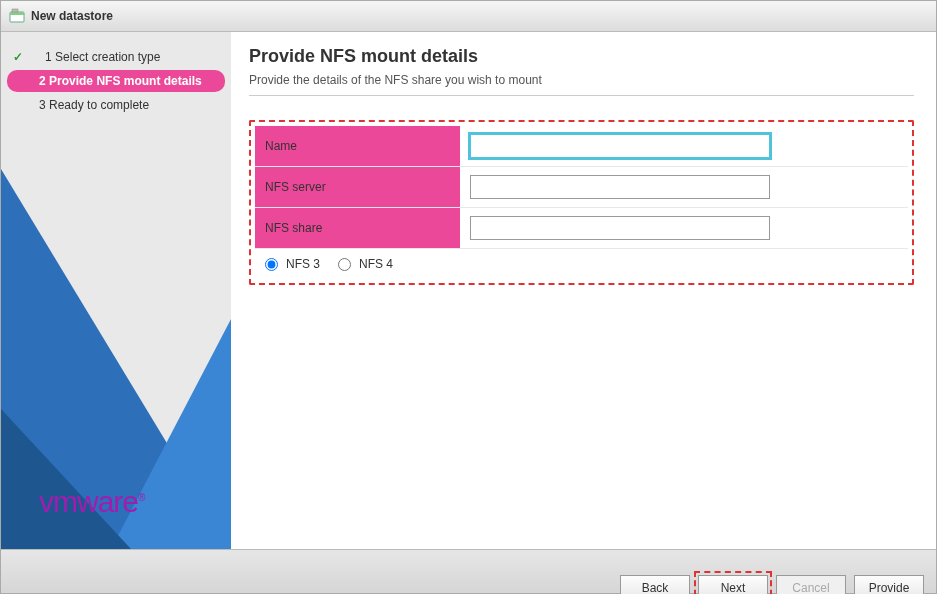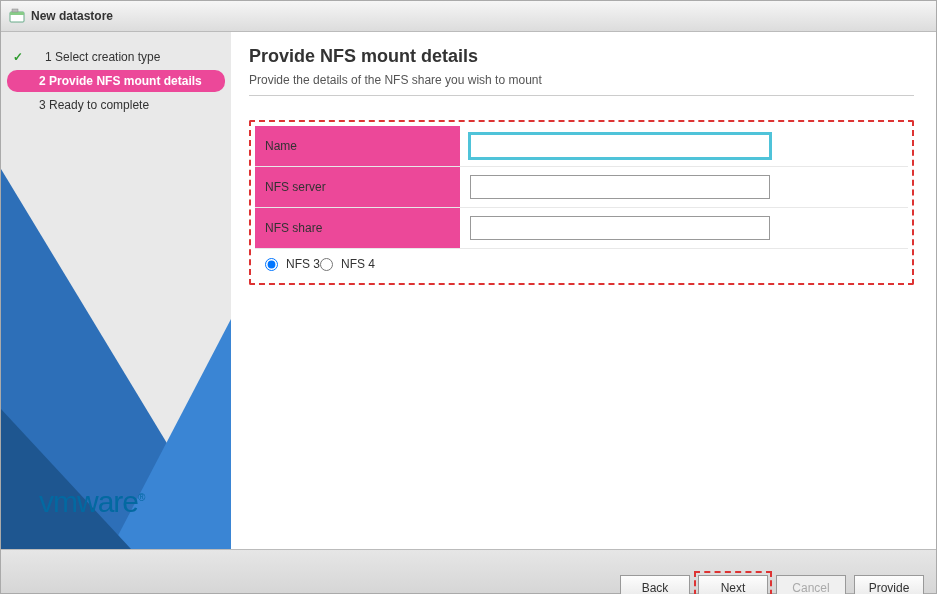--- a/index.html
+++ b/index.html
@@ -102,21 +102,21 @@
     .tri3 {
       border-left: 0 solid transparent;
       border-right: 130px solid transparent;
       border-bottom: 140px solid #1e5690;
       bottom: 0; left: 0;
     }
     .vmware-logo {
       position: absolute;
       bottom: 30px;
       left: 38px;
-      color: #0369a1;
+      color: #a21caf;
       font-size: 30px;
       font-weight: 300;
       letter-spacing: -1px;
       font-family: "Segoe UI", Arial, sans-serif;
     }
     .vmware-logo .reg {
       font-size: 10px;
       vertical-align: super;
     }
     .main {
@@ -156,20 +156,21 @@
       padding: 12px 10px;
       font-size: 12px;
       color: #333;
     }
     .form-input-cell {
       flex: 1;
       padding: 8px 10px;
       background: #fff;
       display: flex;
       align-items: center;
+      gap: 18px;
     }
     .text-input {
       width: 300px;
       height: 24px;
       border: 1px solid #999;
       padding: 2px 6px;
       font-size: 12px;
     }
     .text-input.focused {
       outline: 2px solid #4fc3d9;

